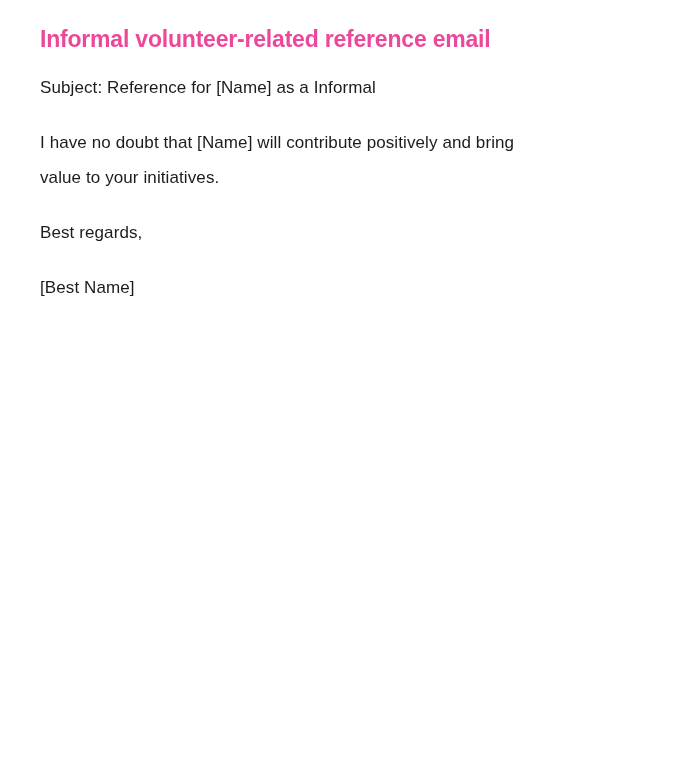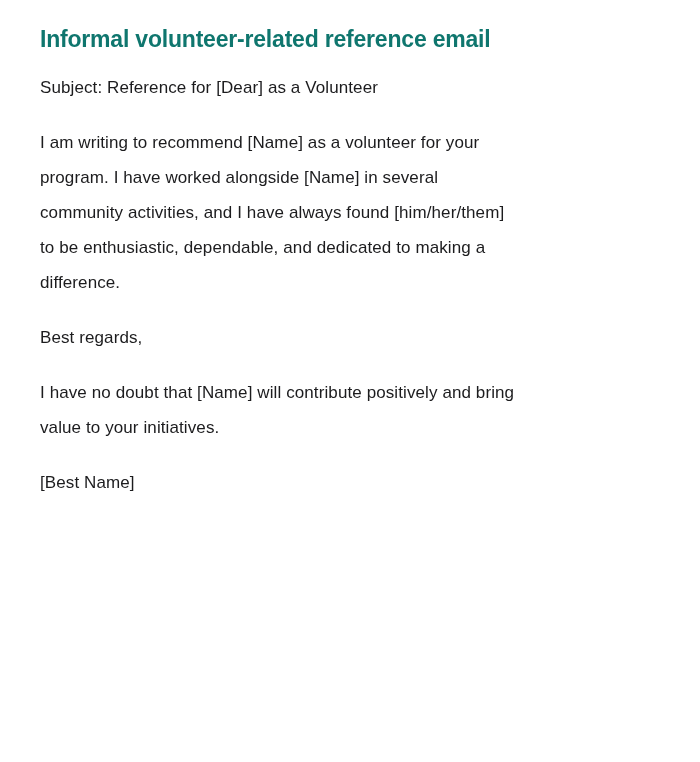--- a/index.html
+++ b/index.html
@@ -20,49 +20,44 @@
     height: 762px;
     padding: 25px 40px 0 40px;
     background: #ffffff;
   }
   .doc-title {
     margin: 0 0 15.5px 0;
     font-size: 23px;
     line-height: 29px;
     font-weight: 700;
     letter-spacing: -0.2px;
-    color: #0f766e;
+    color: #ec4899;
     white-space: nowrap;
   }
   .doc-par {
     margin: 0 0 20px 0;
     font-size: 17px;
     line-height: 35px;
     font-weight: 400;
     letter-spacing: 0.1px;
     white-space: pre-line; 
   }
 </style>
 </head>
 <body>
 
 <main class="page">
 
   <h1 class="doc-title">Informal volunteer-related reference email</h1>
 
-  <p class="doc-par">Subject: Reference for [Dear] as a Volunteer</p>
+  <p class="doc-par">Subject: Reference for [Name] as a Informal</p>
 
 
-  <p class="doc-par">I am writing to recommend [Name] as a volunteer for your
-program. I have worked alongside [Name] in several
-community activities, and I have always found [him/her/them]
-to be enthusiastic, dependable, and dedicated to making a
-difference.</p>
 
-
-  <p class="doc-par">Best regards,</p>
 
   <p class="doc-par">I have no doubt that [Name] will contribute positively and bring
 value to your initiatives.</p>
+
+  <p class="doc-par">Best regards,</p>
 
   <p class="doc-par">[Best Name]</p>
 
 </main>
 
 </body></html>

